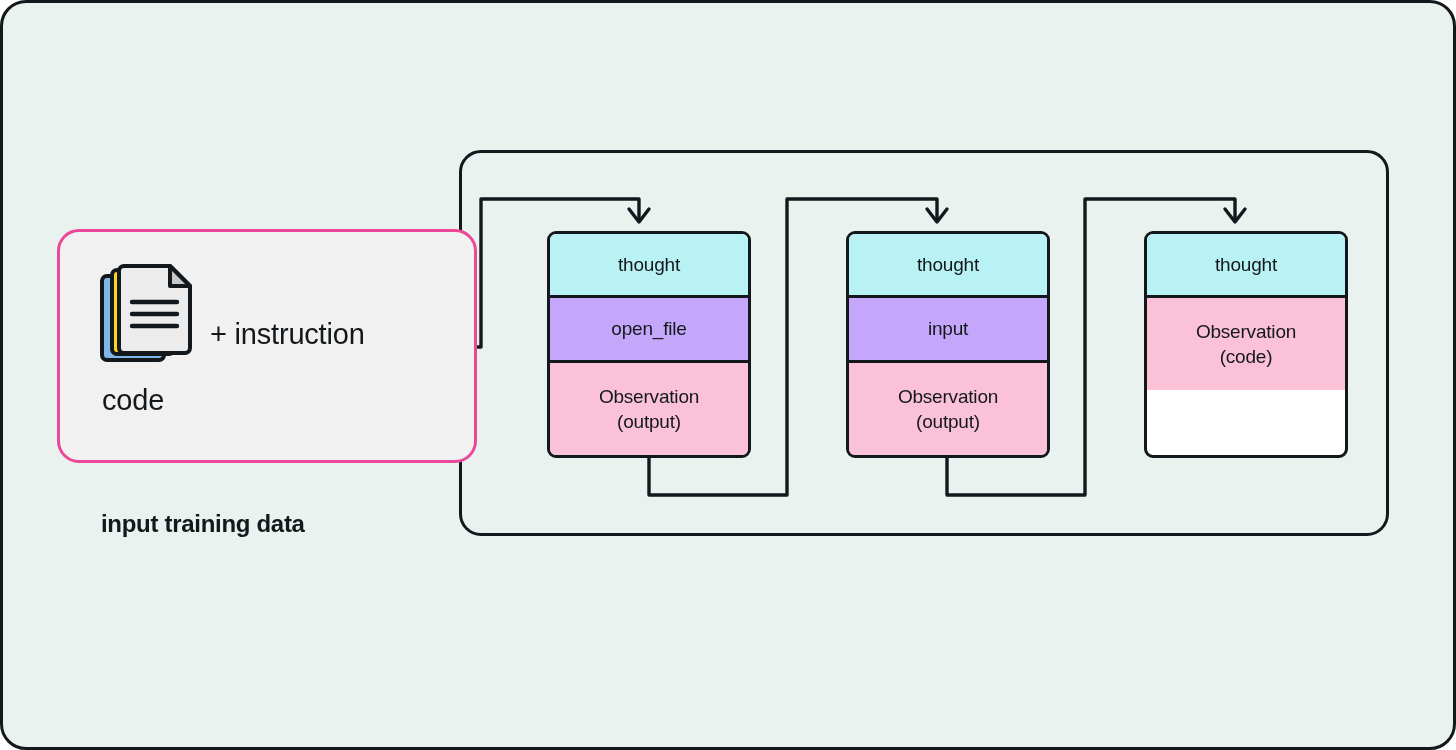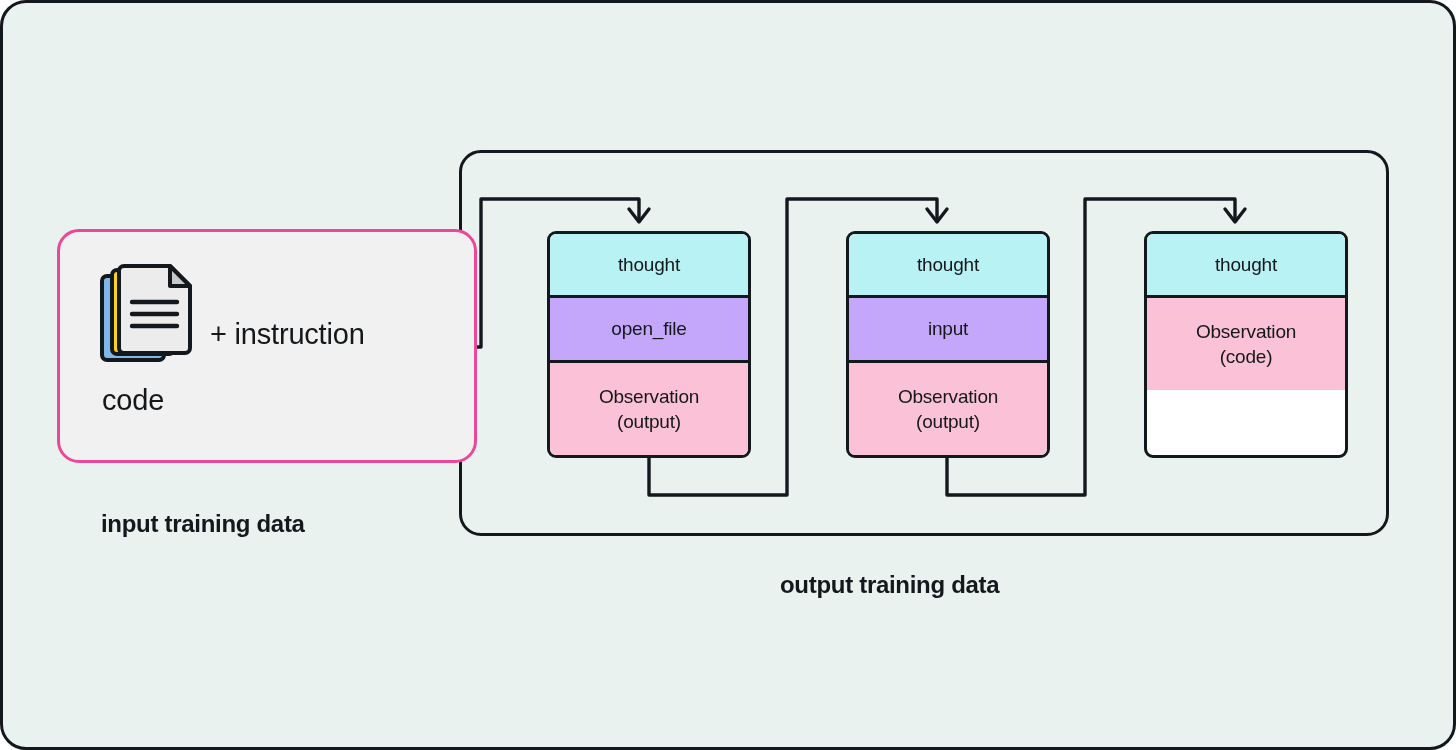--- a/index.html
+++ b/index.html
@@ -197,15 +197,14 @@
   </div>
 
   <div class="step-card" id="card-2">
     <div class="band band-thought">thought</div>
     <div class="band band-observation">
       <span>Observation</span>
       <span>(code)</span>
     </div>
   </div>
 
-  <div class="caption" id="caption-output">output training data</div>
 
 </div>
 
 </body></html>

